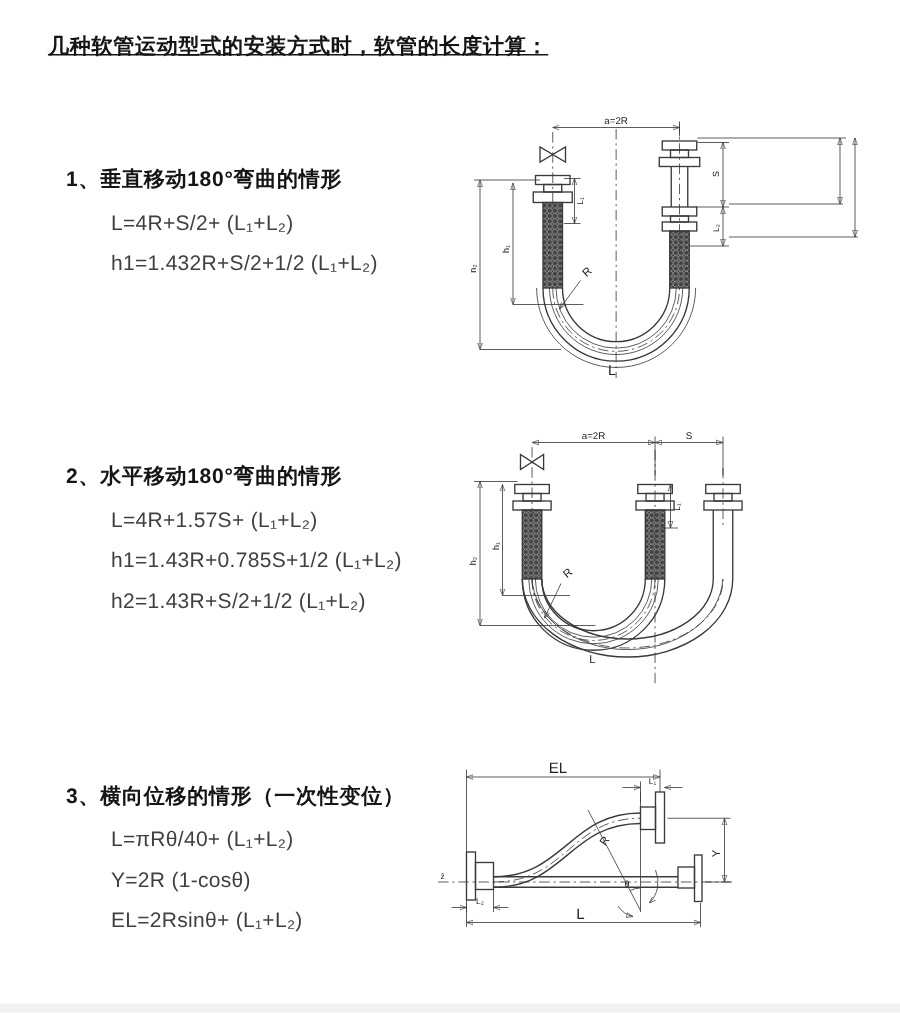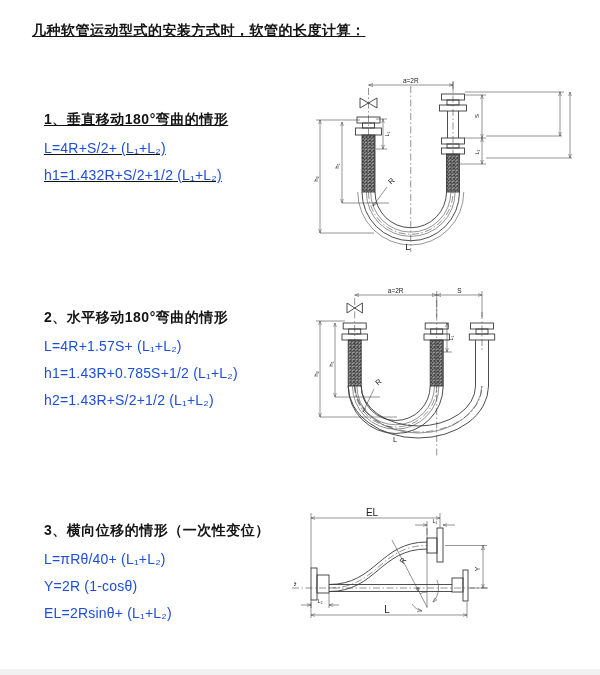--- a/index.html
+++ b/index.html
@@ -3,23 +3,23 @@
 <meta charset="utf-8">
 <style>
   html,body{margin:0;padding:0;}
   body{
     width:600px;height:675px;position:relative;background:#ffffff;
     font-family:"Liberation Sans","DejaVu Sans",sans-serif;color:#111;
     overflow:hidden;
   }
   .page-title{position:absolute;left:32px;top:22px;font-size:14px;font-weight:700;letter-spacing:.5px;color:#151515;text-decoration:underline;}
   .section{position:absolute;left:44px;width:280px;}
-  .sec1{top:110px;text-decoration:underline;} .sec2{top:308px;} .sec3{top:521px;}
+  .sec1{top:110px;} .sec2{top:308px;} .sec3{top:521px;}
   .heading{font-size:14px;font-weight:700;line-height:18px;margin:0 0 7px 0;color:#151515;letter-spacing:.5px;}
-  .formula{font-size:14px;line-height:27px;color:#1d4ed8;letter-spacing:.2px;white-space:nowrap;}
+  .formula{font-size:14px;line-height:27px;margin-left:30px;color:#404040;letter-spacing:.2px;white-space:nowrap;}
   .dwg{position:absolute;}
   .d1{left:314px;top:74px;}
   .d2{left:312px;top:284px;}
   .d3{left:284px;top:502px;}
   .dwg line,.dwg path,.dwg rect,.dwg polygon,.dwg polyline{stroke:#3a3a3a;fill:none;stroke-width:.9;stroke-linecap:butt;}
   .dwg .thin{stroke-width:.55;}
   .dwg .dim{stroke-width:.55;}
   .dwg .cl{stroke-width:.55;stroke-dasharray:7 2.5 1.5 2.5;}
   .dwg text{stroke:none;fill:#222;font-size:6.5px;font-family:"Liberation Sans","DejaVu Sans",sans-serif;}
   .dwg .lbl-big{font-size:9.5px;}

